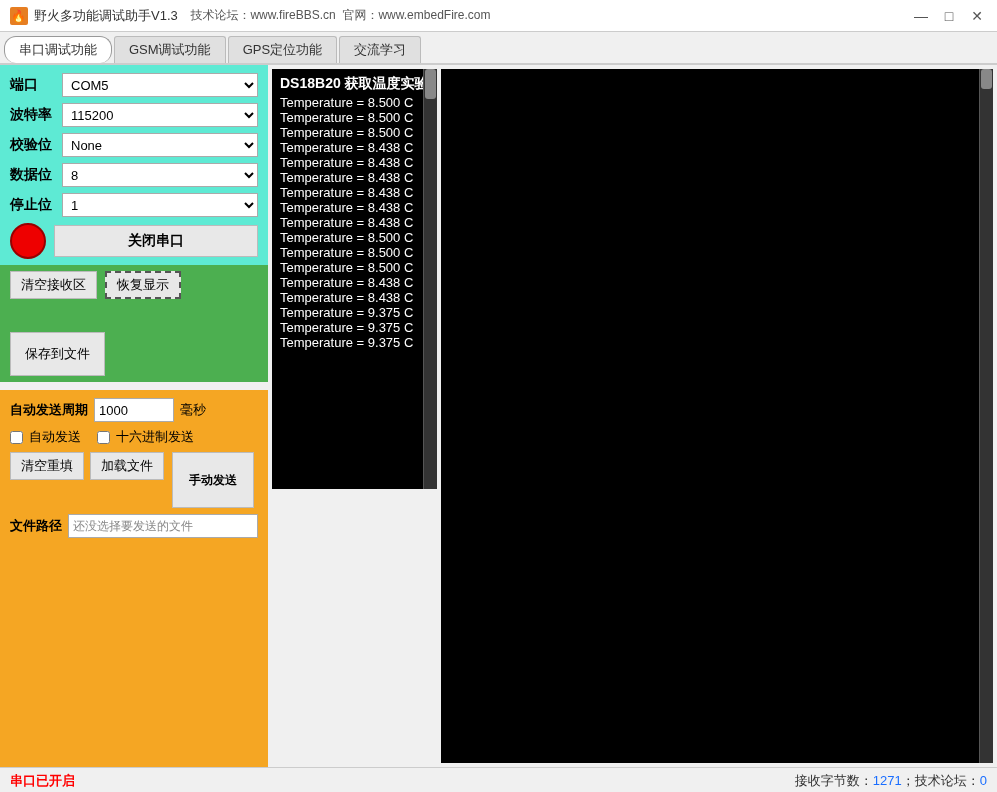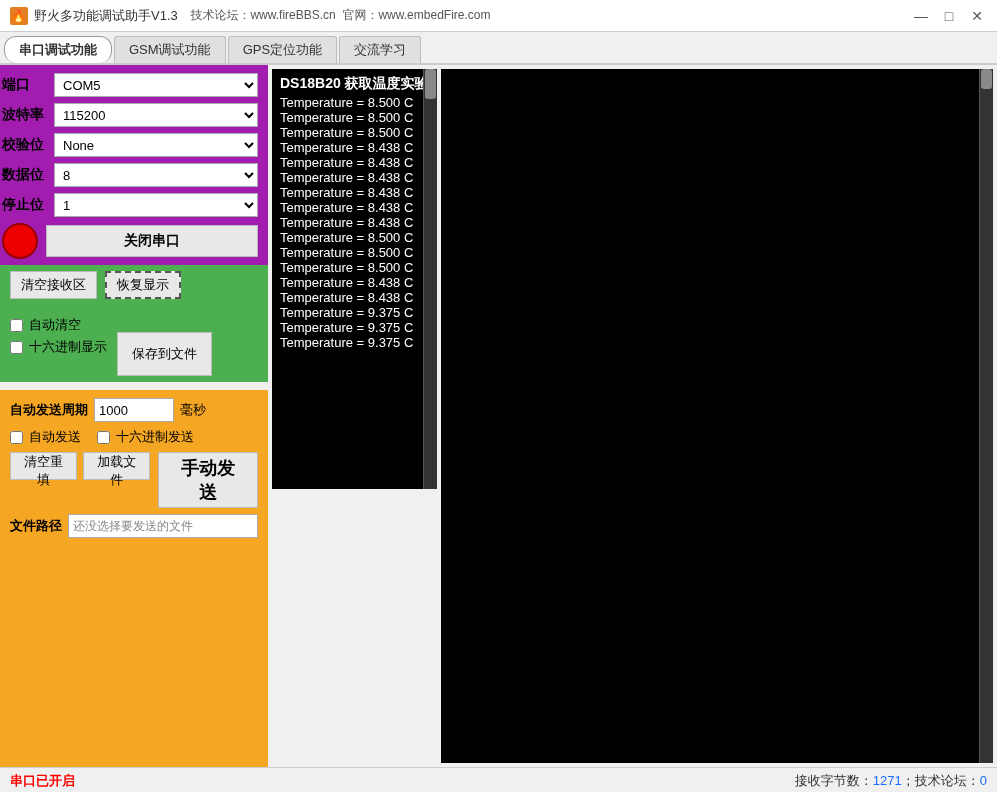--- a/index.html
+++ b/index.html
@@ -50,43 +50,43 @@
       border: 1px solid #bbb;
       border-bottom: none;
       cursor: pointer;
       font-size: 13px;
       color: #333;
       border-radius: 3px 3px 0 0;
     }
     .tab.active {
       background: #fff;
       border-color: #999;
-      font-weight: bold;
+      font-weight: normal;
       border-radius: 12px;
     }
 
     
     .main-content {
       display: flex;
       height: calc(792px - 32px - 32px - 26px);
       background: #f0f0f0;
     }
 
     
     .left-panel {
       width: 268px;
       background: #4caf50;
       display: flex;
       flex-direction: column;
       padding: 0;
     }
 
     .serial-config {
-      background: #a21caf;
-      padding: 8px 10px 6px 2px;
+      background: #5eead4;
+      padding: 8px 10px 6px 10px;
       flex: 0 0 auto;
     }
 
     .config-row {
       display: flex;
       align-items: center;
       margin-bottom: 6px;
     }
     .config-label {
       width: 52px;
@@ -219,21 +219,21 @@
       border: 1px solid #bbb;
       cursor: pointer;
       font-size: 13px;
       padding: 0 10px;
     }
     .manual-send-btn {
       height: 56px;
       background: #e8e8e8;
       border: 1px solid #bbb;
       cursor: pointer;
-      font-size: 18px;
+      font-size: 12px;
       font-weight: bold;
       padding: 0 16px;
     }
     .file-path-row {
       display: flex;
       align-items: center;
       gap: 6px;
       margin-top: 4px;
     }
     .file-path-input {
@@ -393,30 +393,20 @@
         <button class="close-serial-btn">关闭串口</button>
       </div>
     </div>
 
     <div class="recv-controls">
       <div class="recv-btn-row">
         <button class="recv-btn">清空接收区</button>
         <button class="recv-btn dotted">恢复显示</button>
       </div>
       <div class="recv-extra-row">
-        <div class="checkboxes-col">
-          <div class="checkbox-row">
-            <input type="checkbox" style="">
-            <span>自动清空</span>
-          </div>
-          <div class="checkbox-row">
-            <input type="checkbox" style="">
-            <span>十六进制显示</span>
-          </div>
-        </div>
         <div class="save-btn-wrap">
           <button class="save-btn">保存到文件</button>
         </div>
       </div>
     </div>
 
     <div class="panel-divider"></div>
 
     <div class="send-panel">
       <div class="send-row">

